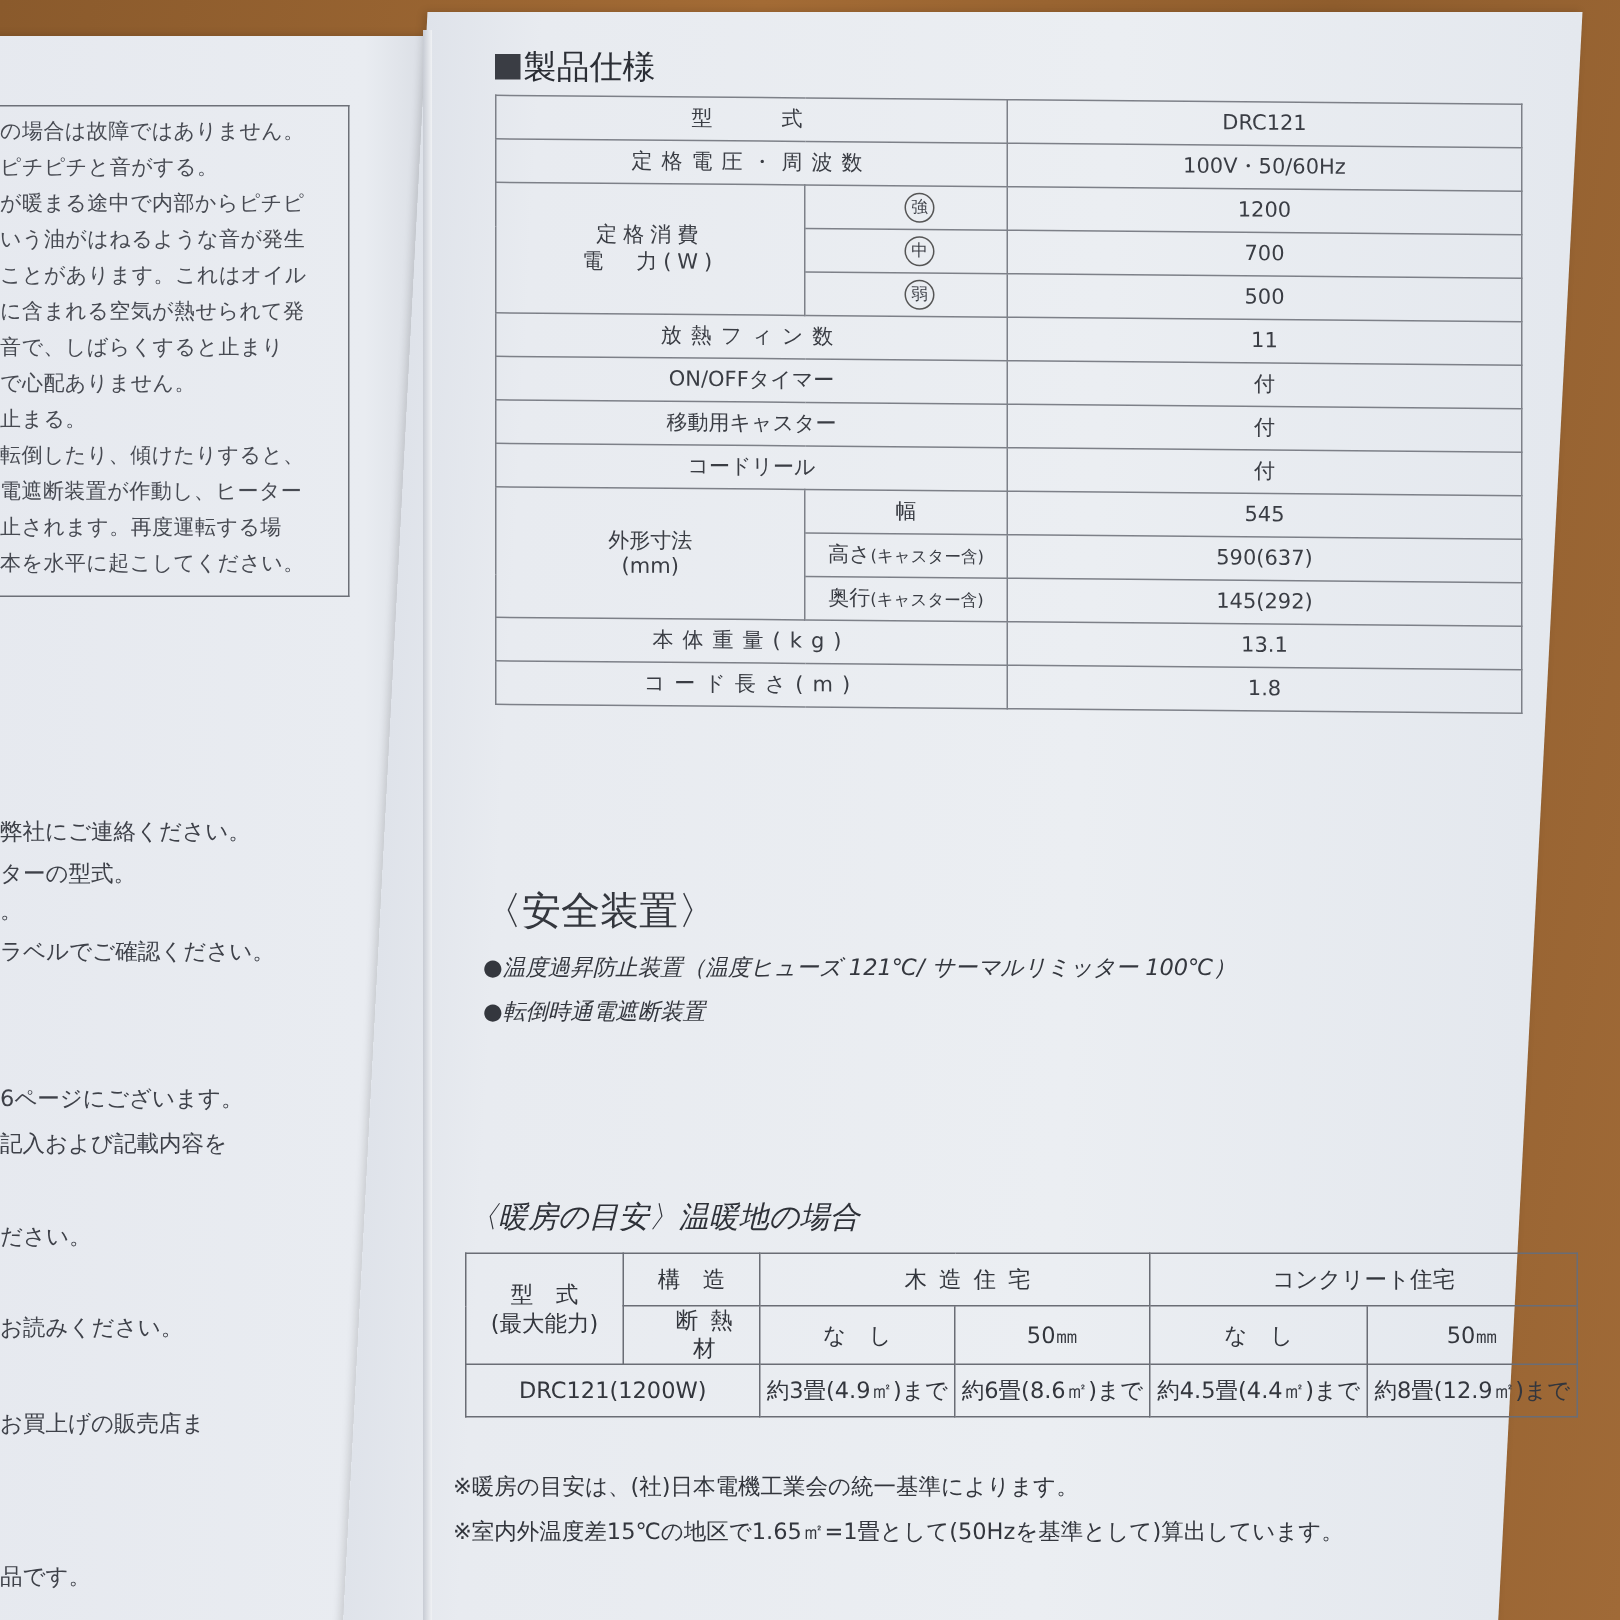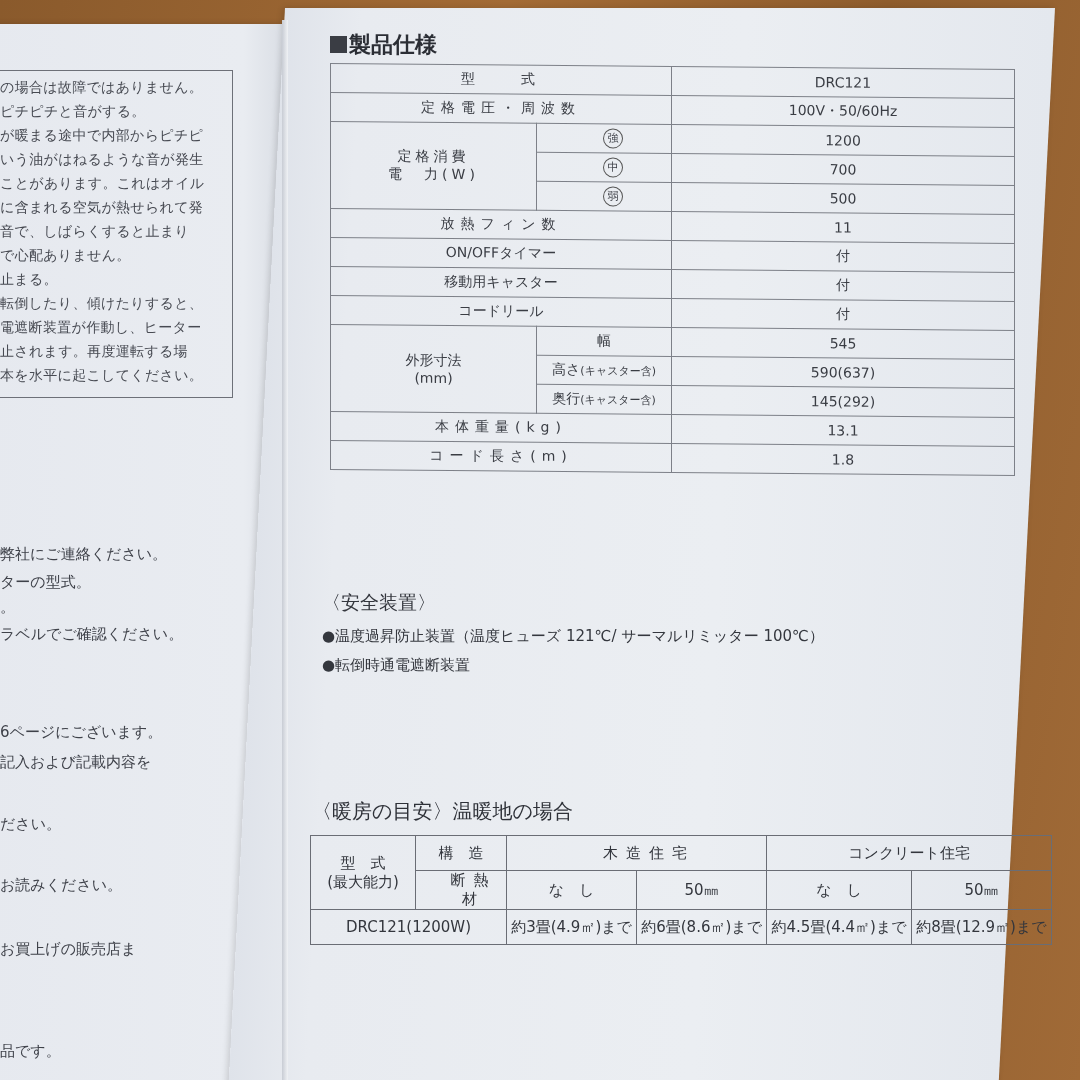--- a/index.html
+++ b/index.html
@@ -34,43 +34,43 @@
   .left-line {
     position:absolute; left:0; font-size:14px; white-space:nowrap; color:#474a52;
     letter-spacing:0.3px;
   }
   .left-lower-line {
     position:absolute; left:0; font-size:15px; white-space:nowrap; color:#3e4149;
   }
 
   
   .sec-title {
-    position:absolute; left:330px; top:30px; font-size:22px; font-weight:bold; color:#2b2e35;
+    position:absolute; left:330px; top:30px; font-size:22px; font-weight:normal; color:#2b2e35;
   }
   .sec-title .sq { display:inline-block; width:17px; height:17px; background:#3a3d44; margin-right:2px; vertical-align:-1px; }
 
   table.spec {
     position:absolute; left:330px; top:66px; width:685px; border-collapse:collapse;
     font-size:14px; color:#3a3d44; transform: skewY(0.5deg) ;
   }
   table.spec td { border:1px solid #7d8088; text-align:center; height:28px; padding:0; }
   table.spec td.lbl { letter-spacing:6px; }
   table.spec td.val { width:342px; }
   .circ {
     display:inline-block; width:18px; height:18px; border:1px solid #555; border-radius:50%;
     font-size:11px; line-height:18px; text-align:center;
   }
   .small { font-size:11px; }
 
   .safety { position:absolute; left:322px; top:590px; color:#34373e; }
-  .safety .h { font-size:19px; margin-bottom:6px; }
-  .safety .b { font-size:15px; line-height:29px; white-space:nowrap; }
+  .safety .h { font-size:26px; margin-bottom:6px; }
+  .safety .b { font-size:15px; line-height:29px; white-space:nowrap;font-style:italic; }
   .safety .n { font-size:15px; line-height:29px; padding-left:16px; white-space:nowrap; }
 
-  .heat-title { position:absolute; left:312px; top:798px; font-size:20px; color:#2e3138; }
+  .heat-title { position:absolute; left:312px; top:798px; font-size:20px; color:#2e3138;font-style:italic; }
   table.heat {
     position:absolute; left:310px; top:835px; width:742px; border-collapse:collapse;
     font-size:15px; color:#33363d;
   }
   table.heat td { border:1px solid #6a6d75; text-align:center; height:34px; padding:0 2px; }
   table.heat td.sp { letter-spacing:8px;padding-left:27px; }
 
   .notes { position:absolute; left:302px; top:976px; font-size:15px; color:#33363d; line-height:30px; white-space:nowrap; }
 </style>
 </head>
@@ -211,13 +211,15 @@
     <td colspan="2">DRC121(1200W)</td>
     <td>約3畳(4.9㎡)まで</td>
     <td>約6畳(8.6㎡)まで</td>
     <td>約4.5畳(4.4㎡)まで</td>
     <td>約8畳(12.9㎡)まで</td>
   </tr>
 </tbody>
   </table>
 
 <div class="notes">
+  <div>※暖房の目安は、(社)日本電機工業会の統一基準によります。</div>
+  <div>※室内外温度差15℃の地区で1.65㎡=1畳として(50Hzを基準として)算出しています。</div>
 </div>
 
 </body></html>

